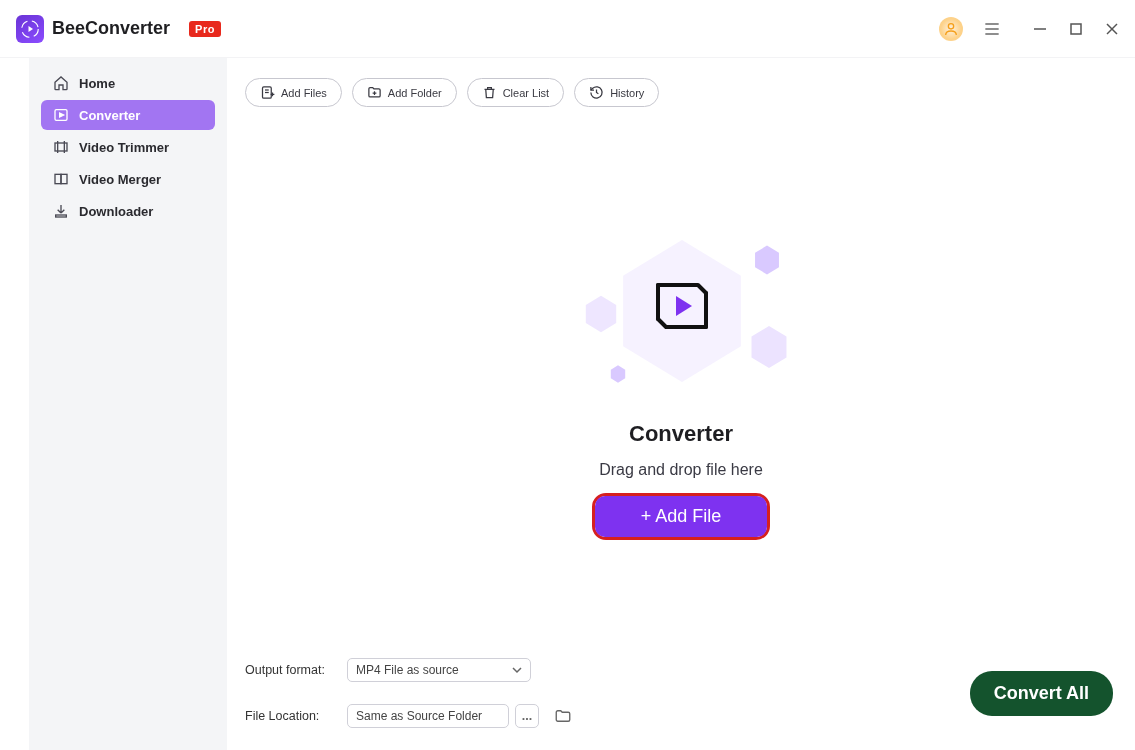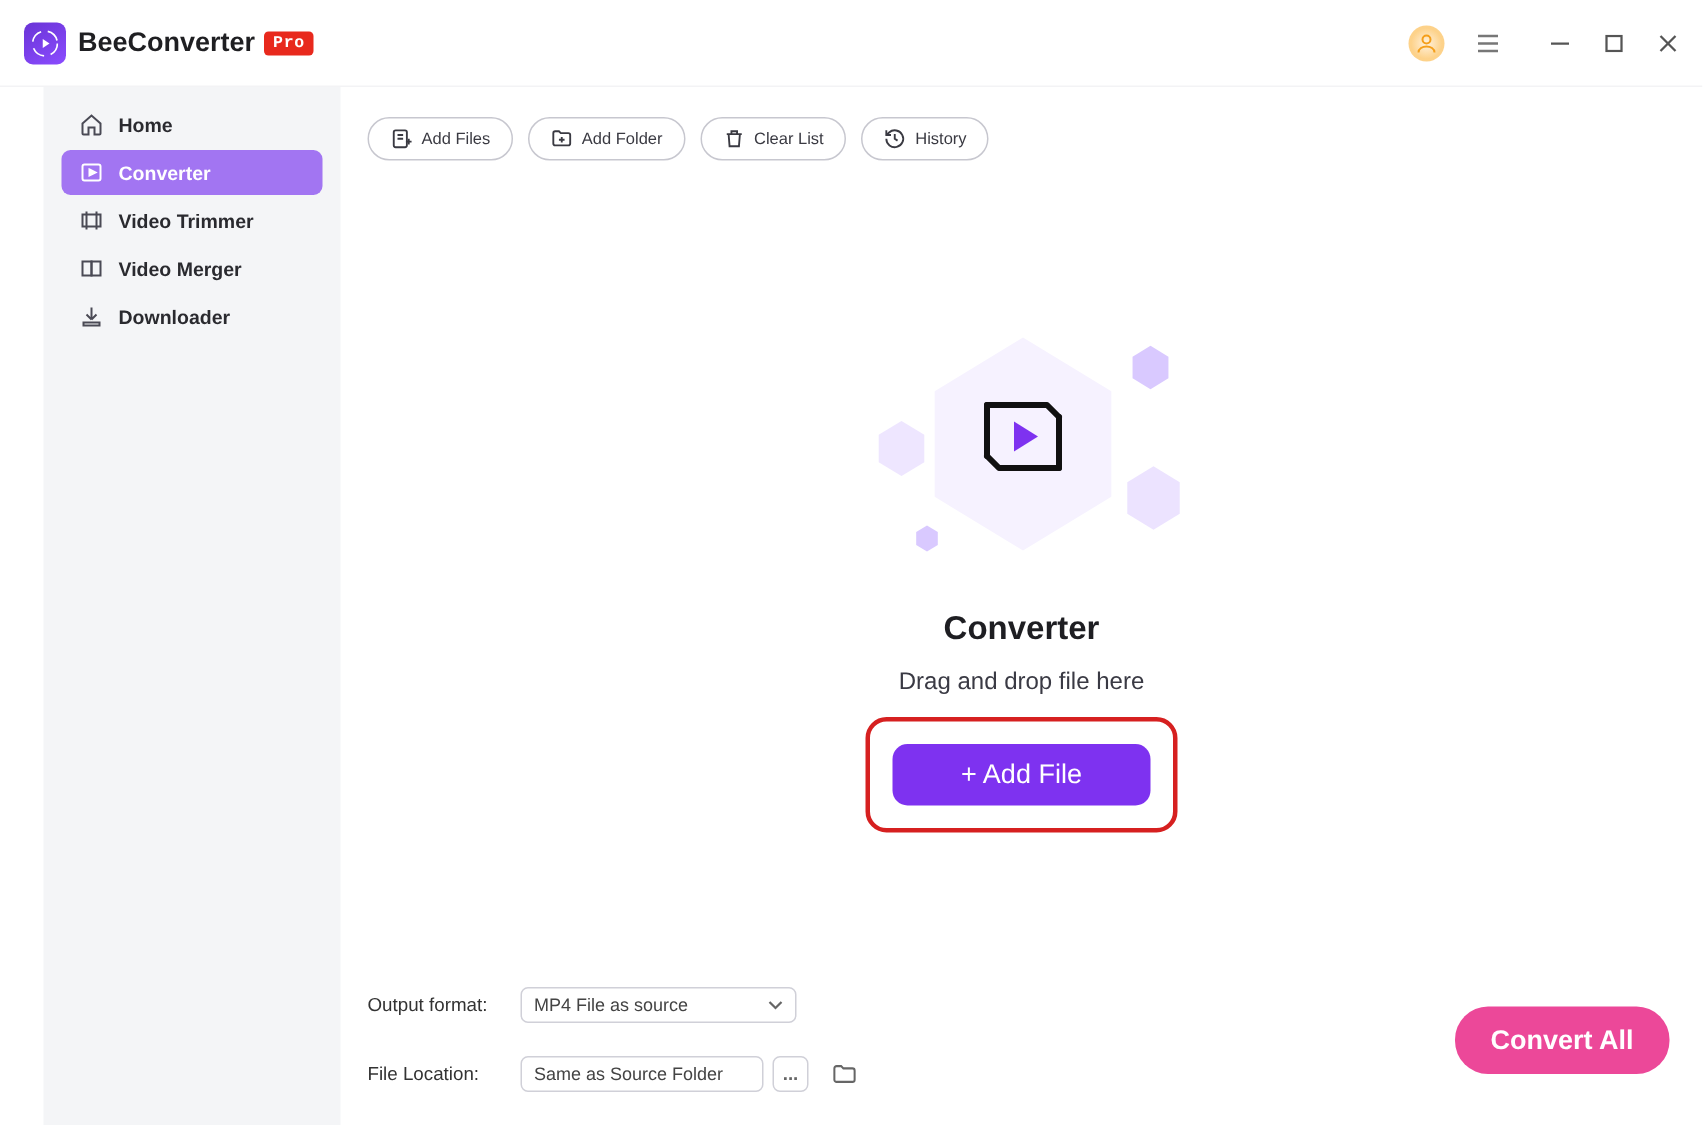--- a/index.html
+++ b/index.html
@@ -3,22 +3,22 @@
 <meta charset="utf-8">
 <style>
   * { box-sizing: border-box; margin: 0; padding: 0; }
   html, body { width: 1135px; height: 750px; font-family: "Segoe UI", Arial, sans-serif; background: #fff; color: #333; overflow: hidden; }
   .app { display: flex; flex-direction: column; height: 100%; }
 
   
   .titlebar { height: 58px; display: flex; align-items: center; padding: 0 14px 0 16px; border-bottom: 1px solid #f3f3f5; }
   .logo { width: 28px; height: 28px; border-radius: 6px; background: linear-gradient(150deg,#6a34d6,#8b4cff); display:flex; align-items:center; justify-content:center; margin-right:8px; }
   .logo svg { display:block; }
-  .brand { font-weight: 700; font-size: 18px; color:#1f1f22; margin-right:6px; }
-  .pro-badge { background:#e8291d; color:#fff; font-size:11px; font-weight:700; border-radius:3px; padding:2px 6px; letter-spacing:0.5px;font-family:Liberation Mono, monospace; }
+  .brand { font-weight: 700; font-size: 18px; color:#1f1f22; margin-right:19px; }
+  .pro-badge { background:#e8291d; color:#fff; font-size:11px; font-weight:700; border-radius:3px; padding:2px 6px; letter-spacing:0.5px; }
   .title-spacer { flex:1; }
   .title-actions { display:flex; align-items:center; gap:18px; }
   .title-icon { width:22px; height:22px; display:flex; align-items:center; justify-content:center; color:#777; cursor:pointer; }
   .title-icon.user { width:24px; height:24px; border-radius:50%; background: radial-gradient(circle at center,#fff2df 0%, #fdd28a 60%); display:flex; align-items:center; justify-content:center; }
   .title-icon.user svg { stroke:#f59f1a; }
   .win-controls { display:flex; align-items:center; gap:18px; margin-left:10px; }
   .win-btn { width:18px; height:18px; display:flex; align-items:center; justify-content:center; color:#555; cursor:pointer; }
 
   
   .body { flex:1; display:flex; min-height:0; }
@@ -33,32 +33,32 @@
   .toolbar { display:flex; gap:10px; padding:20px 0 12px 18px; }
   .tbtn { display:flex; align-items:center; gap:6px; border:1px solid #c7c7cf; background:#fff; color:#3a3a42; font-size:11px; padding:6px 14px; border-radius:16px; cursor:pointer; font-weight:500;justify-content:center; }
   .tbtn svg { display:block; }
 
   .stage { flex:1; display:flex; flex-direction:column; align-items:center; justify-content:center; gap:14px; }
   .hero { position:relative; width:230px; height:170px; }
   .hex { position:absolute; }
   .hex svg { display:block; }
   .stage h2 { font-size:22px; font-weight:700; color:#1e1e22; }
   .sub { font-size:16px; color:#3a3a44; }
-  .addfile-wrap { border:3px solid #d62020; border-radius:14px; padding:15px; }
+  .addfile-wrap { border:3px solid #d62020; border-radius:14px; padding:0; }
   .addfile-btn { background:#7e32f0; color:#fff; border:none; font-size:18px; font-weight:500; padding:10px 46px; border-radius:10px; cursor:pointer; }
 
   .bottom { padding:0 18px 22px; display:flex; flex-direction:column; gap:22px; font-size:12.5px; color:#333; position:relative; }
   .brow { display:flex; align-items:center; gap:14px; }
   .brow .lbl { width:88px; }
   .select, .path { border:1px solid #d0d0d8; border-radius:5px; background:#fff; height:24px; display:flex; align-items:center; font-size:12px; color:#444; }
   .select { width:184px; padding:0 8px; justify-content:space-between; cursor:pointer; }
   .path { width:162px; padding:0 8px; }
   .dots { width:24px; height:24px; border:1px solid #d0d0d8; border-radius:5px; display:flex; align-items:center; justify-content:center; font-weight:700; color:#666; cursor:pointer; margin-left:-8px;}
   .folder-btn { width:20px; height:20px; display:flex; align-items:center; justify-content:center; color:#666; cursor:pointer; }
-  .convert-all { position:absolute; right:22px; bottom:34px; background:#ec4899; color:#fff; font-size:18px; font-weight:600; padding:12px 24px; border-radius:22px; cursor:default; }
+  .convert-all { position:absolute; right:22px; bottom:34px; background:#14532d; color:#fff; font-size:18px; font-weight:600; padding:12px 24px; border-radius:22px; cursor:default; }
 </style>
 </head>
 <body>
 
 <div class="app">
 
   <div class="titlebar">
     <div class="logo">
       <svg width="18" height="18" viewBox="0 0 24 24">
         <circle cx="12" cy="12" r="11" fill="none" stroke="#fff" stroke-width="1.5" stroke-dasharray="12 6"></circle>

